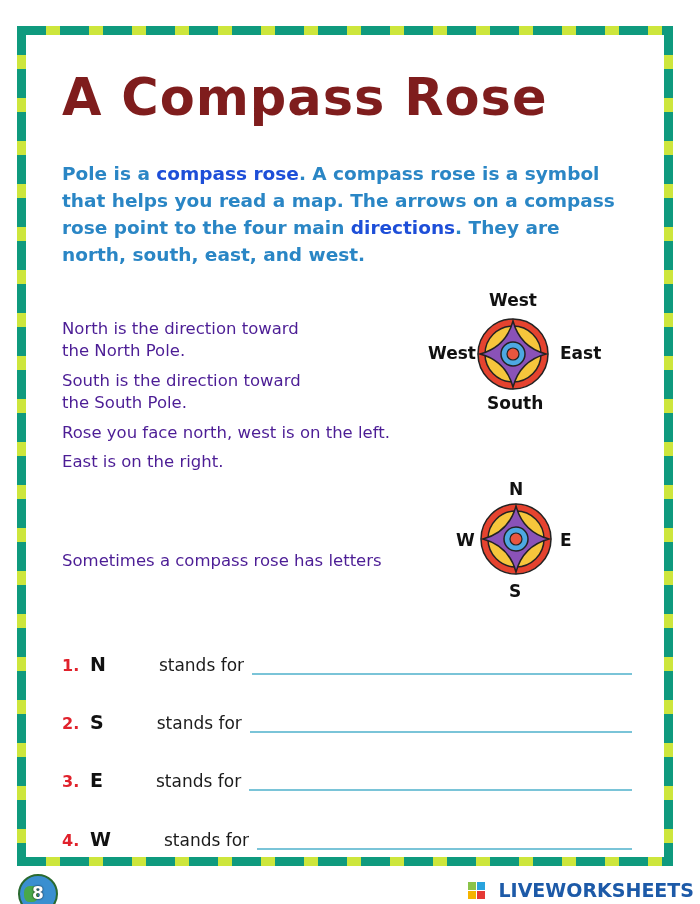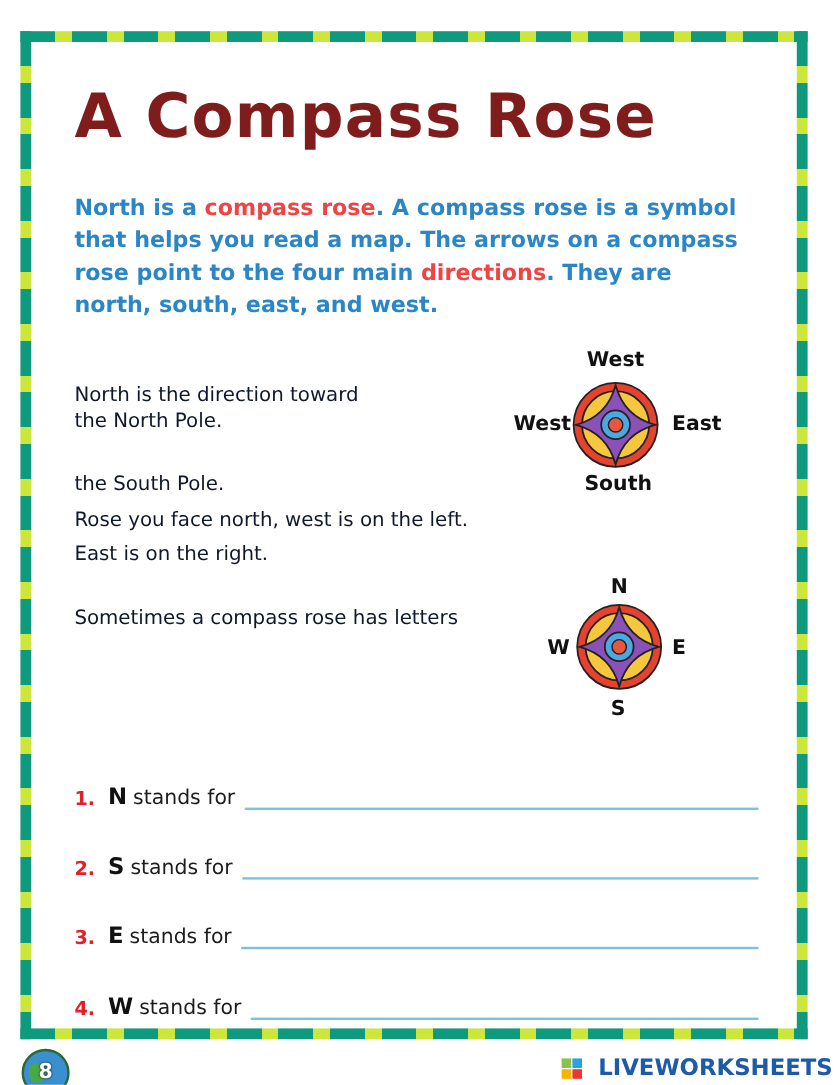--- a/index.html
+++ b/index.html
@@ -2,28 +2,28 @@
 <html><head>
 <meta charset="utf-8">
 <style>
   html,body{margin:0;padding:0;background:#fff;}
   body{width:700px;height:904px;position:relative;overflow:hidden;font-family:"DejaVu Sans",sans-serif;}
   .stripe{position:absolute;}
   .stripe.h{height:9px;background:repeating-linear-gradient(90deg,#0f9a7e 0 29px,#cde63c 29px 43px);}
   .stripe.v{width:9px;background:repeating-linear-gradient(180deg,#0f9a7e 0 29px,#cde63c 29px 43px);}
   .title{position:absolute;left:62px;top:68px;font-family:"DejaVu Sans",sans-serif;font-weight:bold;font-size:51px;color:#7f1d1d;letter-spacing:1px;margin:0;}
   .intro{position:absolute;left:62px;top:160px;width:560px;font-family:"DejaVu Sans",sans-serif;font-weight:bold;font-size:18.5px;line-height:27px;color:#2a86c5;margin:0;}
-  .intro .hl{color:#ef4444;}
-  .para{position:absolute;left:62px;font-family:"DejaVu Sans",sans-serif;font-size:16.5px;line-height:22px;color:#0f172a;margin:0;}
+  .intro .hl{color:#1d4ed8;}
+  .para{position:absolute;left:62px;font-family:"DejaVu Sans",sans-serif;font-size:16.5px;line-height:22px;color:#4c1d95;margin:0;}
   .rose{position:absolute;}
   .rose-label{position:absolute;font-family:"DejaVu Sans",sans-serif;font-weight:bold;font-size:17px;color:#111;white-space:nowrap;}
   .q{position:absolute;left:62px;height:28px;width:570px;display:flex;align-items:flex-end;}
   .q .num{color:#e0212b;font-weight:bold;font-size:16px;width:28px;font-family:"DejaVu Sans",sans-serif;}
   .q .letter{font-weight:bold;font-size:19px;color:#111;margin-right:5px;font-family:"DejaVu Sans",sans-serif;}
-  .q .txt{font-size:17px;color:#1c1c1c;font-family:"DejaVu Sans",sans-serif;margin-right:8px;}
+  .q .txt{font-size:17px;color:#1c1c1c;font-family:"DejaVu Sans",sans-serif;margin-right:8px;margin-left:48px;}
   .q input{flex:1;border:none;border-bottom:2px solid #7ac4d8;height:20px;outline:none;background:transparent;font-size:15px;}
   .badge{position:absolute;left:18px;top:874px;width:36px;height:36px;border-radius:50%;background:#3a8fd0;border:2px solid #2a6a30;overflow:hidden;}
   .badge .land{position:absolute;left:4px;top:10px;width:14px;height:16px;background:#49a84a;border-radius:40%;}
   .badge .num{position:absolute;left:12px;top:7px;color:#fff;font-weight:bold;font-size:17px;font-family:"DejaVu Sans",sans-serif;text-shadow:0 0 2px #000;}
   .brand{position:absolute;right:6px;top:879px;display:flex;align-items:center;}
   .brand .logo{display:grid;grid-template-columns:8px 8px;grid-template-rows:8px 8px;gap:1px;margin-right:2px;}
   .brand .logo span{display:block;}
   .brand .name{font-family:"DejaVu Sans",sans-serif;font-weight:bold;font-size:19px;color:#1d5aa8;letter-spacing:0px;margin-left:11px;}
 </style>
 </head>
@@ -32,35 +32,35 @@
 <div>
   <div class="stripe h" style="left:17px;top:26px;width:656px;"></div>
   <div class="stripe h" style="left:17px;top:857px;width:656px;"></div>
   <div class="stripe v" style="left:17px;top:26px;height:840px;"></div>
   <div class="stripe v" style="left:664px;top:26px;height:840px;"></div>
 </div>
 
 <h1 class="title">A Compass Rose</h1>
 
 <p class="intro">
-  <span>North is a </span><span class="hl">compass rose</span><span>. A compass rose is a symbol that helps you read a map. The arrows on a compass rose point to the four main </span><span class="hl">directions</span><span>. They are north, south, east, and west.</span>
+  <span>Pole is a </span><span class="hl">compass rose</span><span>. A compass rose is a symbol that helps you read a map. The arrows on a compass rose point to the four main </span><span class="hl">directions</span><span>. They are north, south, east, and west.</span>
 </p>
 
 <p class="para" style="top:318px;">
   <span>North is the direction toward</span><br>
   <span>the North Pole.</span>
 </p>
 <p class="para" style="top:370px;">
-  <br>
+  <span>South is the direction toward</span><br>
   <span>the South Pole.</span>
 </p>
 <p class="para" style="top:422px;">Rose you face north, west is on the left.</p>
 <p class="para" style="top:451px;">East is on the right.</p>
 
-<p class="para" style="top:504px;">
+<p class="para" style="top:550px;">
   <span>Sometimes a compass rose has letters</span><br>
 </p>
 
 <div>
   <span class="rose-label" style="left:489px;top:290px;">West</span>
   <span class="rose-label" style="left:487px;top:393px;">South</span>
   <span class="rose-label" style="left:428px;top:343px;">West</span>
   <span class="rose-label" style="left:560px;top:343px;">East</span>
   <svg class="rose" style="left:476px;top:317px;" width="74" height="74" viewBox="0 0 74 74">
     <circle cx="37" cy="37" r="35" fill="#e5432f" stroke="#222" stroke-width="1.5"></circle>

